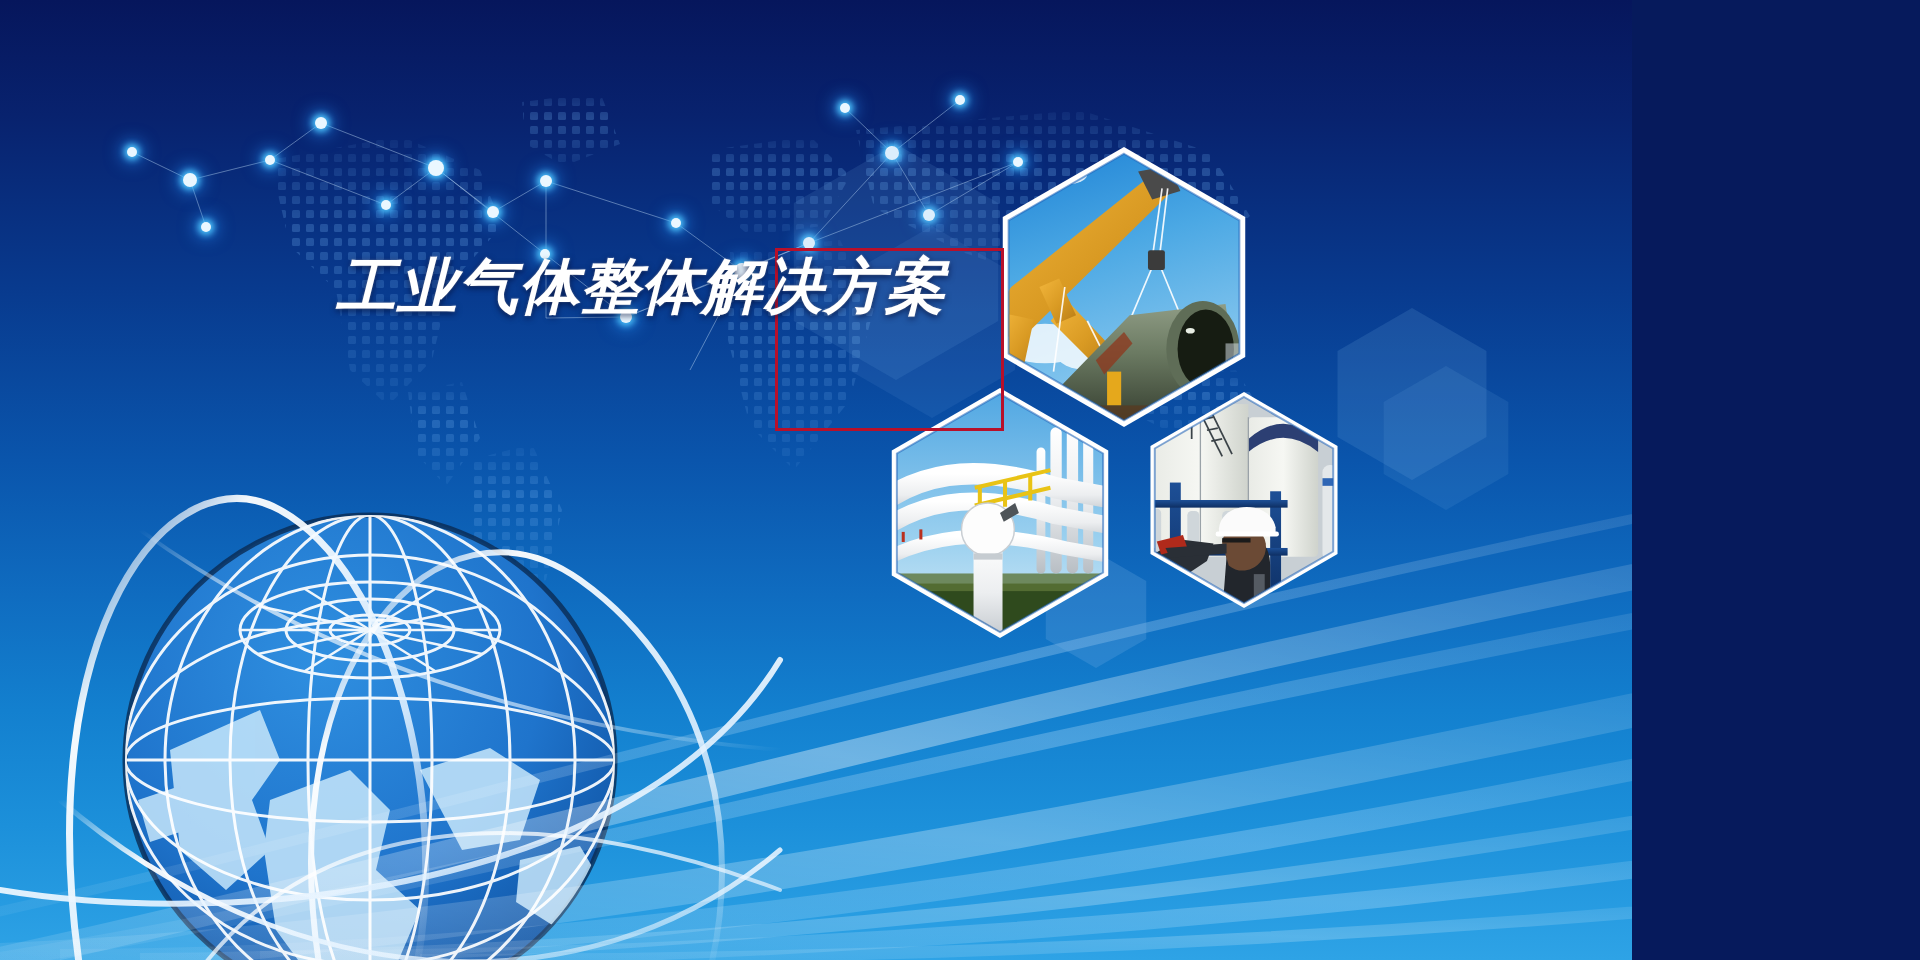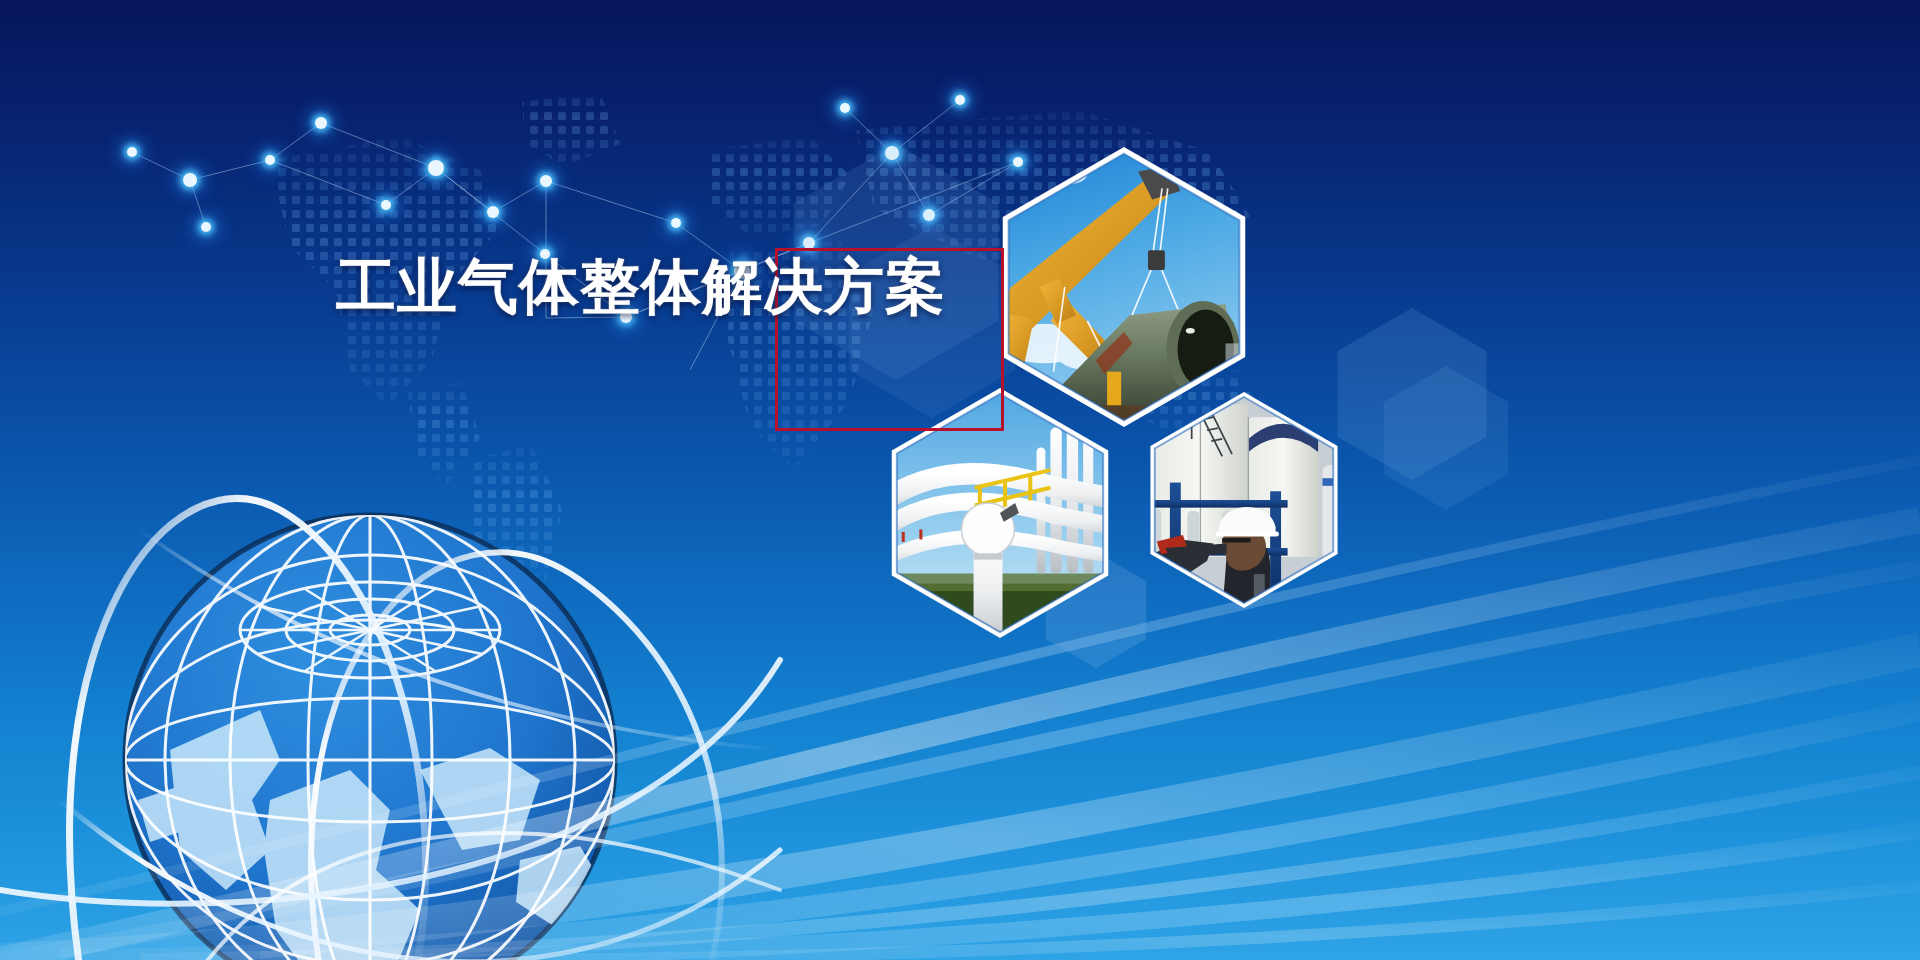--- a/index.html
+++ b/index.html
@@ -1,30 +1,31 @@
 <!DOCTYPE html>
 <html><head>
 <meta charset="utf-8">
 <style>
   * { margin:0; padding:0; box-sizing:border-box; }
   html,body { width:1920px; height:960px; overflow:hidden; background:#061a5c; }
   body { font-family:"Liberation Sans", sans-serif; }
 
   #stage {
-    position:relative; width:1920px; height:960px; overflow:hidden;
+    position:relative; width:1632px; height:960px; overflow:hidden;
     background:
       linear-gradient(180deg,
         #06165c 0%,
         #08226e 12%,
         #083a8e 30%,
         #0a55ac 48%,
         #0f6cc0 62%,
         #1380cf 74%,
         #1c90da 86%,
         #2ea3e6 100%);
+    font-style: italic;
   }
 
   
   .dotmap {
     position:absolute; left:150px; top:40px; width:1240px; height:560px;
     opacity:.55;
   }
   .dotmap svg { width:100%; height:100%; display:block; }
 
   

